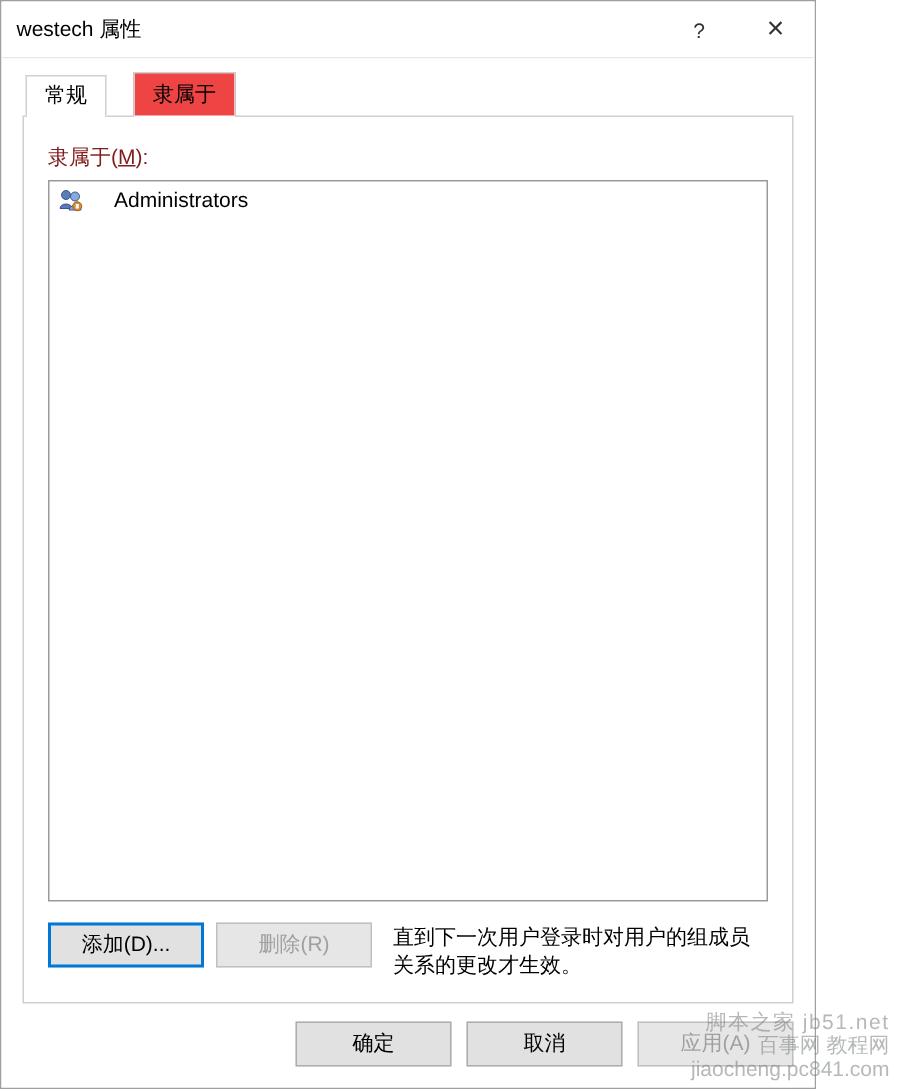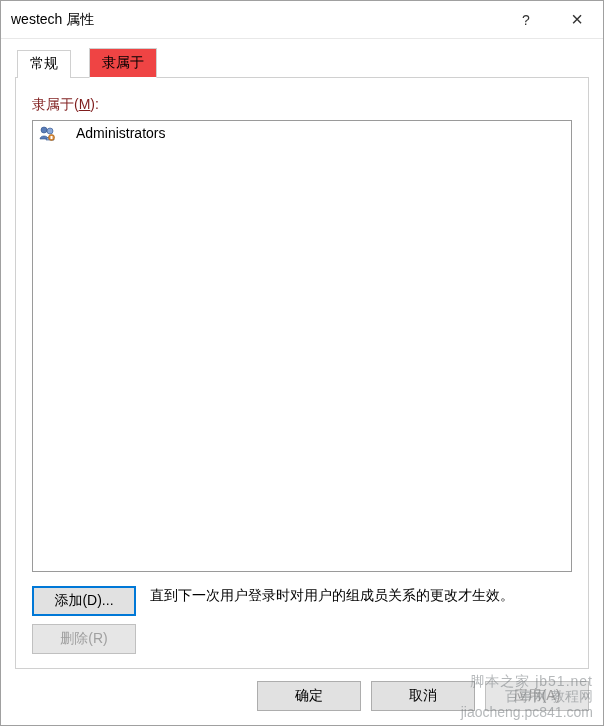--- a/index.html
+++ b/index.html
@@ -9,21 +9,21 @@
     }
     body {
       margin: 0;
       padding: 0;
       background: #fff;
       width: 616px;
       height: 726px;
       overflow: hidden;
     }
     .window {
-      width: 604px;
+      width: 544px;
       height: 726px;
       background: #ffffff;
       border: 1px solid #a0a0a0;
       display: flex;
       flex-direction: column;
     }
     .titlebar {
       height: 38px;
       display: flex;
       align-items: center;
@@ -128,21 +128,20 @@
     }
     .bottom-row {
       display: flex;
       margin-top: 14px;
       gap: 14px;
       align-items: flex-start;
     }
     .button-group {
       display: flex;
       gap: 8px;
-      flex-direction: column;
     }
     .btn {
       width: 104px;
       height: 30px;
       border: 1px solid #adadad;
       background: #e1e1e1;
       color: #000;
       display: flex;
       align-items: center;
       justify-content: center;

